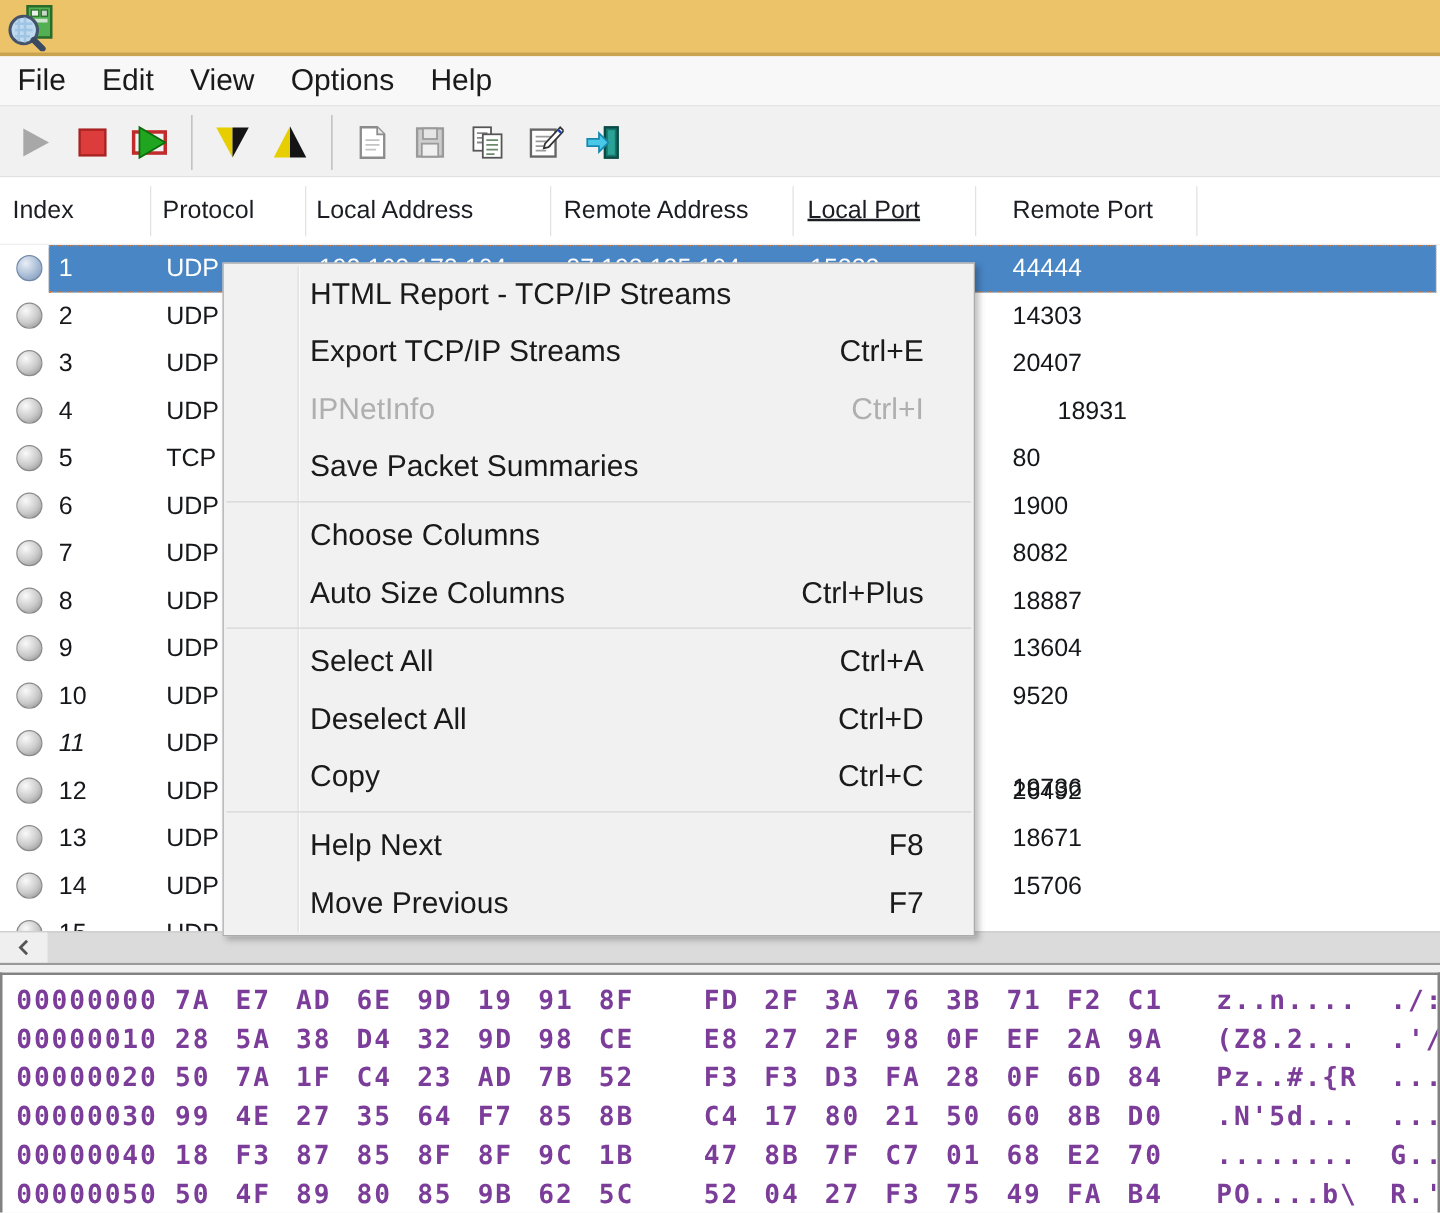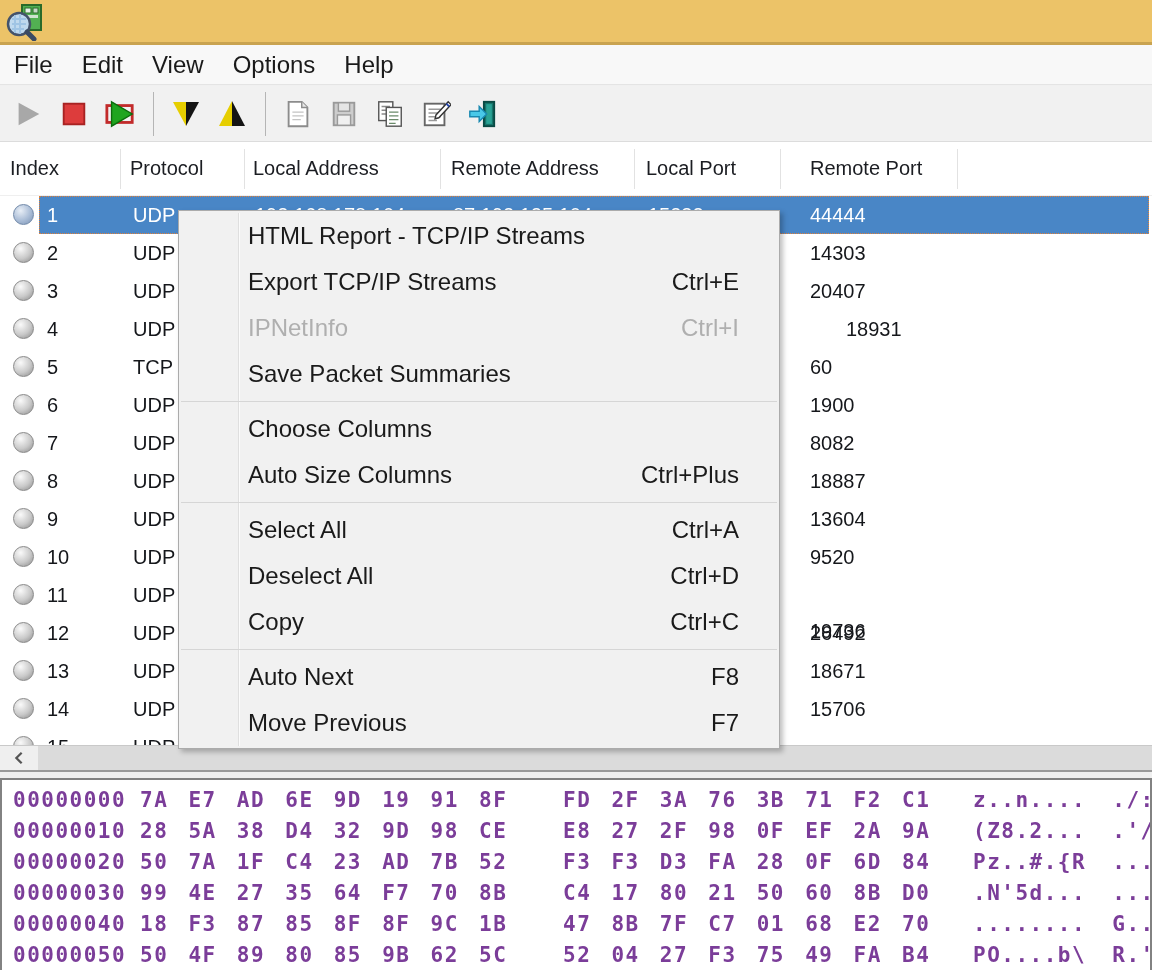--- a/index.html
+++ b/index.html
@@ -145,21 +145,21 @@
     </svg>
   </div>
 </div>
 
 <div class="listpane">
   <div class="list-header">
       <div class="header-cell" style="left: 10px;">Index</div>
       <div class="header-cell" style="left: 130px;">Protocol</div>
       <div class="header-cell" style="left: 253px;">Local Address</div>
       <div class="header-cell" style="left: 451px;">Remote Address</div>
-      <div class="header-cell" style="left: 646px;">Local Port</div>
+      <div class="header-cell" style="left: 646px; text-decoration: underline;">Local Port</div>
       <div class="header-cell" style="left: 810px;">Remote Port</div>
       <div class="header-cell" style="left: 968px; margin-top: 44px;">Local Host</div>
       <div class="header-sep" style="left: 120px;"></div>
       <div class="header-sep" style="left: 244px;"></div>
       <div class="header-sep" style="left: 440px;"></div>
       <div class="header-sep" style="left: 634px;"></div>
       <div class="header-sep" style="left: 780px;"></div>
       <div class="header-sep" style="left: 957px;"></div>
     </div>
   <div class="list-body">
@@ -188,21 +188,21 @@
       <div class="lrow" style="top: 114px;">
         <div class="ball"></div>
         <div class="cell" style="left: 47px;">4</div>
         <div class="cell" style="left: 133px;">UDP</div>
         <div class="cell" style="left: 846px;">18931</div>
       </div>
       <div class="lrow" style="top: 152px;">
         <div class="ball"></div>
         <div class="cell" style="left: 47px;">5</div>
         <div class="cell" style="left: 133px;">TCP</div>
-        <div class="cell" style="left: 810px;">60</div>
+        <div class="cell" style="left: 810px;">80</div>
       </div>
       <div class="lrow" style="top: 190px;">
         <div class="ball"></div>
         <div class="cell" style="left: 47px;">6</div>
         <div class="cell" style="left: 133px;">UDP</div>
         <div class="cell" style="left: 810px;">1900</div>
       </div>
       <div class="lrow" style="top: 228px;">
         <div class="ball"></div>
         <div class="cell" style="left: 47px;">7</div>
@@ -222,21 +222,21 @@
         <div class="cell" style="left: 810px;">13604</div>
       </div>
       <div class="lrow" style="top: 342px;">
         <div class="ball"></div>
         <div class="cell" style="left: 47px;">10</div>
         <div class="cell" style="left: 133px;">UDP</div>
         <div class="cell" style="left: 810px;">9520</div>
       </div>
       <div class="lrow" style="top: 380px;">
         <div class="ball"></div>
-        <div class="cell" style="left: 47px;">11</div>
+        <div class="cell" style="left: 47px; font-style: italic;">11</div>
         <div class="cell" style="left: 133px;">UDP</div>
         <div class="cell" style="left: 810px; margin-top: 36px;">19736</div>
       </div>
       <div class="lrow" style="top: 418px;">
         <div class="ball"></div>
         <div class="cell" style="left: 47px;">12</div>
         <div class="cell" style="left: 133px;">UDP</div>
         <div class="cell" style="left: 810px;">26492</div>
       </div>
       <div class="lrow" style="top: 456px;">
@@ -264,21 +264,21 @@
         </svg>
     </div>
   </div>
 </div>
 
 <div class="hexpane">
   <div class="hexlines">
       <div class="hexline"><span class="hx-off">00000000</span><span class="hx-b1">7A E7 AD 6E 9D 19 91 8F</span><span class="hx-b2">FD 2F 3A 76 3B 71 F2 C1</span><span class="hx-a">z..n.... ./:v;q..</span></div>
       <div class="hexline"><span class="hx-off">00000010</span><span class="hx-b1">28 5A 38 D4 32 9D 98 CE</span><span class="hx-b2">E8 27 2F 98 0F EF 2A 9A</span><span class="hx-a">(Z8.2... .'/...*.</span></div>
       <div class="hexline"><span class="hx-off">00000020</span><span class="hx-b1">50 7A 1F C4 23 AD 7B 52</span><span class="hx-b2">F3 F3 D3 FA 28 0F 6D 84</span><span class="hx-a">Pz..#.{R ....(.m.</span></div>
-      <div class="hexline"><span class="hx-off">00000030</span><span class="hx-b1">99 4E 27 35 64 F7 70 8B</span><span class="hx-b2">C4 17 80 21 50 60 8B D0</span><span class="hx-a">.N'5d... ...!P`..</span></div>
+      <div class="hexline"><span class="hx-off">00000030</span><span class="hx-b1">99 4E 27 35 64 F7 85 8B</span><span class="hx-b2">C4 17 80 21 50 60 8B D0</span><span class="hx-a">.N'5d... ...!P`..</span></div>
       <div class="hexline"><span class="hx-off">00000040</span><span class="hx-b1">18 F3 87 85 8F 8F 9C 1B</span><span class="hx-b2">47 8B 7F C7 01 68 E2 70</span><span class="hx-a">........ G....h.p</span></div>
       <div class="hexline"><span class="hx-off">00000050</span><span class="hx-b1">50 4F 89 80 85 9B 62 5C</span><span class="hx-b2">52 04 27 F3 75 49 FA B4</span><span class="hx-a">PO....b\ R.'.uI..</span></div>
     </div>
 </div>
 
 <div class="ctxmenu">
     <div class="mi">
       <span>HTML Report - TCP/IP Streams</span>
     </div>
     <div class="mi">
@@ -308,20 +308,20 @@
     <div class="mi">
       <span>Deselect All</span>
       <span class="sc">Ctrl+D</span>
     </div>
     <div class="mi">
       <span>Copy</span>
       <span class="sc">Ctrl+C</span>
     </div>
     <div class="msep"></div>
     <div class="mi">
-      <span>Auto Next</span>
+      <span>Help Next</span>
       <span class="sc">F8</span>
     </div>
     <div class="mi">
       <span>Move Previous</span>
       <span class="sc">F7</span>
     </div>
   </div>
 
 </body></html>

